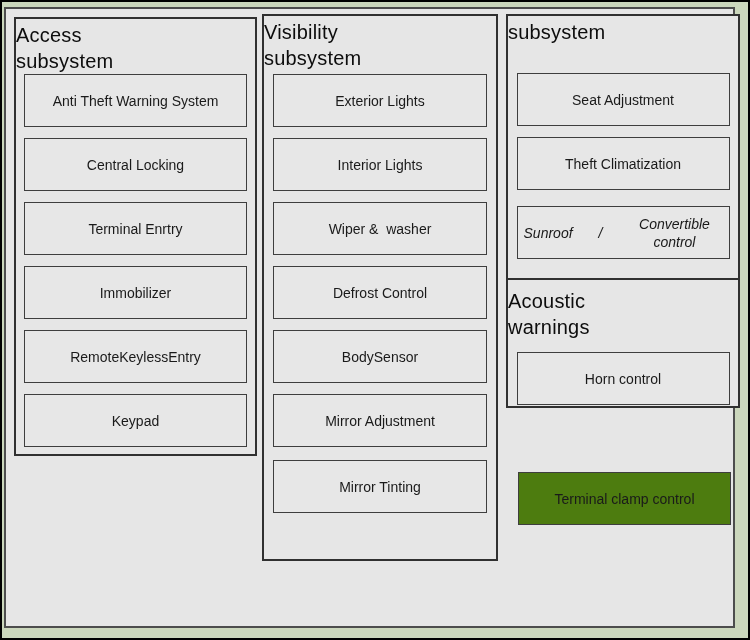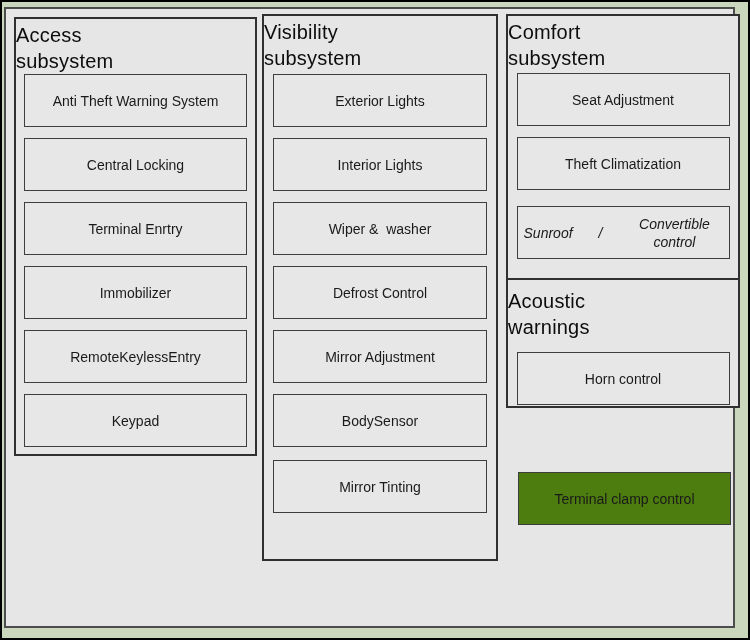--- a/index.html
+++ b/index.html
@@ -111,29 +111,28 @@
   <div class="section sec-visibility">
     <div class="section-title">
       <span>Visibility</span>
       <span>subsystem</span>
     </div>
     <div class="items">
       <div class="item">Exterior Lights</div>
       <div class="item">Interior Lights</div>
       <div class="item">Wiper &amp;  washer</div>
       <div class="item">Defrost Control</div>
+      <div class="item">BodySensor</div>
       <div class="item">Mirror Adjustment</div>
-      <div class="item">BodySensor</div>
       <div class="item gap-before-lg">Mirror Tinting</div>
     </div>
   </div>
 
   <div class="section sec-comfort">
     <div class="section-title">
-      <span>Comfort</span>
       <span>subsystem</span>
     </div>
     <div class="items">
       <div class="item">Seat Adjustment</div>
       <div class="item">Theft Climatization</div>
       <div class="item combo gap-before-md">
         <span class="combo-left">Sunroof</span>
         <span class="combo-sep">/</span>
         <span class="combo-right">Convertible control</span>
       </div>

